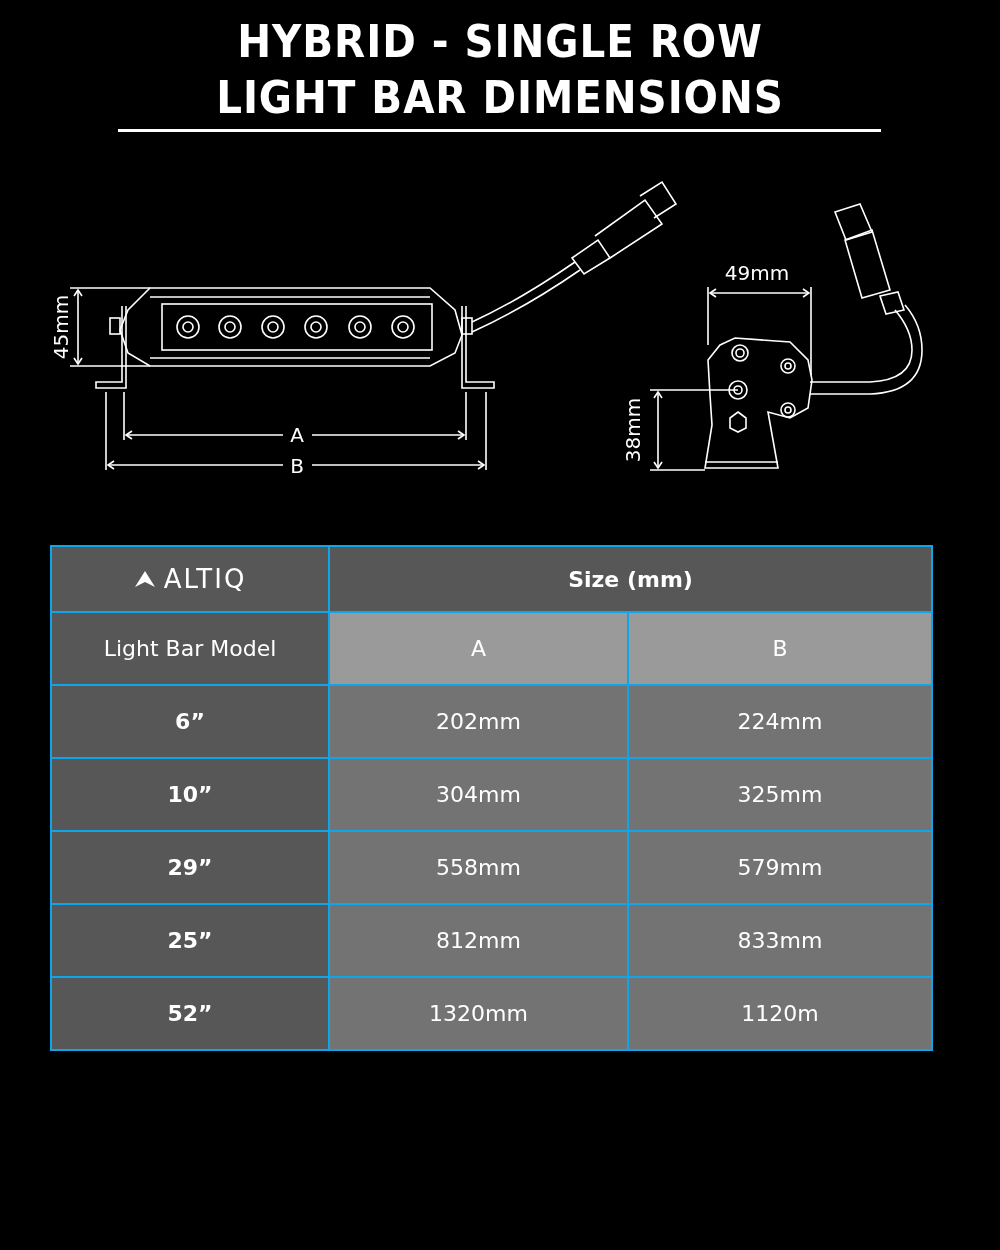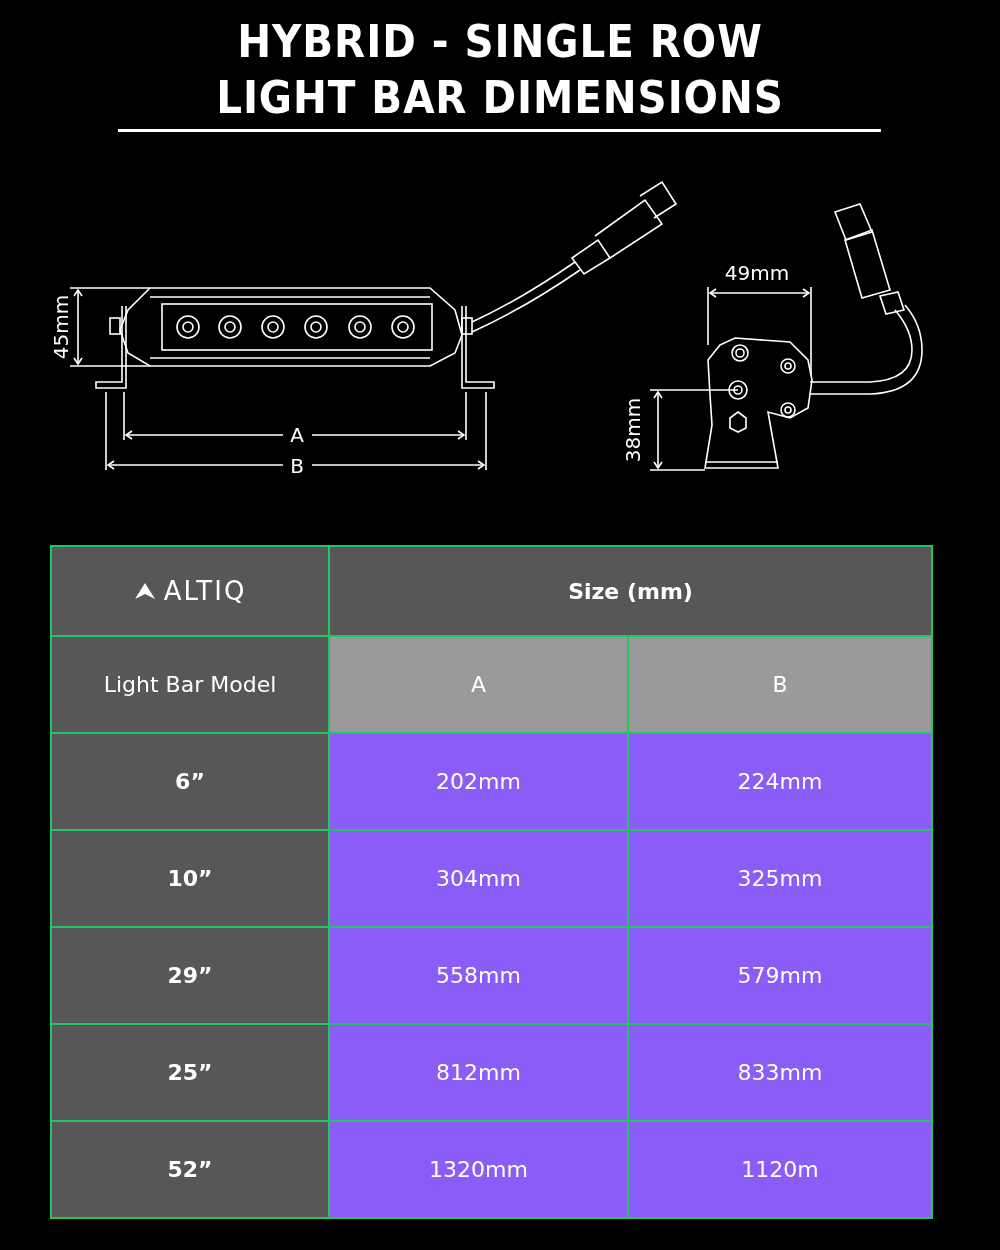--- a/index.html
+++ b/index.html
@@ -4,27 +4,27 @@
 <style>
   html, body { margin:0; padding:0; background:#000; }
   body { width:1000px; height:1250px; position:relative; overflow:hidden; font-family:"DejaVu Sans", sans-serif; color:#fff; }
   .title { position:absolute; left:0; width:1000px; text-align:center; font-family:"DejaVu Sans", sans-serif; font-weight:bold; font-size:44px; letter-spacing:1px; line-height:56px; transform:scaleX(0.92); }
   .title.l1 { top:14px; }
   .title.l2 { top:70px; }
   .rule { position:absolute; left:118px; top:129px; width:763px; height:3px; background:#fff; }
   svg.drawing { position:absolute; left:0; top:150px; }
   .dim-label { font-family:"DejaVu Sans", sans-serif; font-size:20px; fill:#fff; }
   table.spec { position:absolute; left:50px; top:545px; width:881px; border-collapse:collapse; table-layout:fixed; }
-  table.spec td { border:2px solid #22c55e; text-align:center; vertical-align:middle; padding:12px; font-family:"DejaVu Sans", sans-serif; font-size:22px;margin-top:40px; }
+  table.spec td { border:2px solid #0ea5e9; text-align:center; vertical-align:middle; padding:0; font-family:"DejaVu Sans", sans-serif; font-size:22px;margin-top:40px; }
   table.spec col.c1 { width:278px; } table.spec col.c2 { width:299px; } table.spec col.c3 { width:304px; }
   .hdr { background:#575757; font-weight:bold; font-size:20px; height:64px; }
   .sub-model { background:#575757; font-weight:normal; font-size:21px; height:71px; }
   .sub-ab { background:#9a9a9a; font-size:22px; height:71px; }
   .model { background:#575757; font-weight:bold; height:71px; }
-  .val { background:#8b5cf6; height:71px; }
+  .val { background:#737373; height:71px; }
   .logo { display:inline-flex; align-items:center; gap:8px; font-size:26px; letter-spacing:2px; font-weight:normal; }
 </style>
 </head>
 <body>
 
 <div class="title l1">HYBRID - SINGLE ROW</div>
 <div class="title l2">LIGHT BAR DIMENSIONS</div>
 <div class="rule"></div>
 
 <svg class="drawing" width="1000" height="340" viewBox="0 150 1000 340" fill="none" stroke="#fff" stroke-width="1.6">

